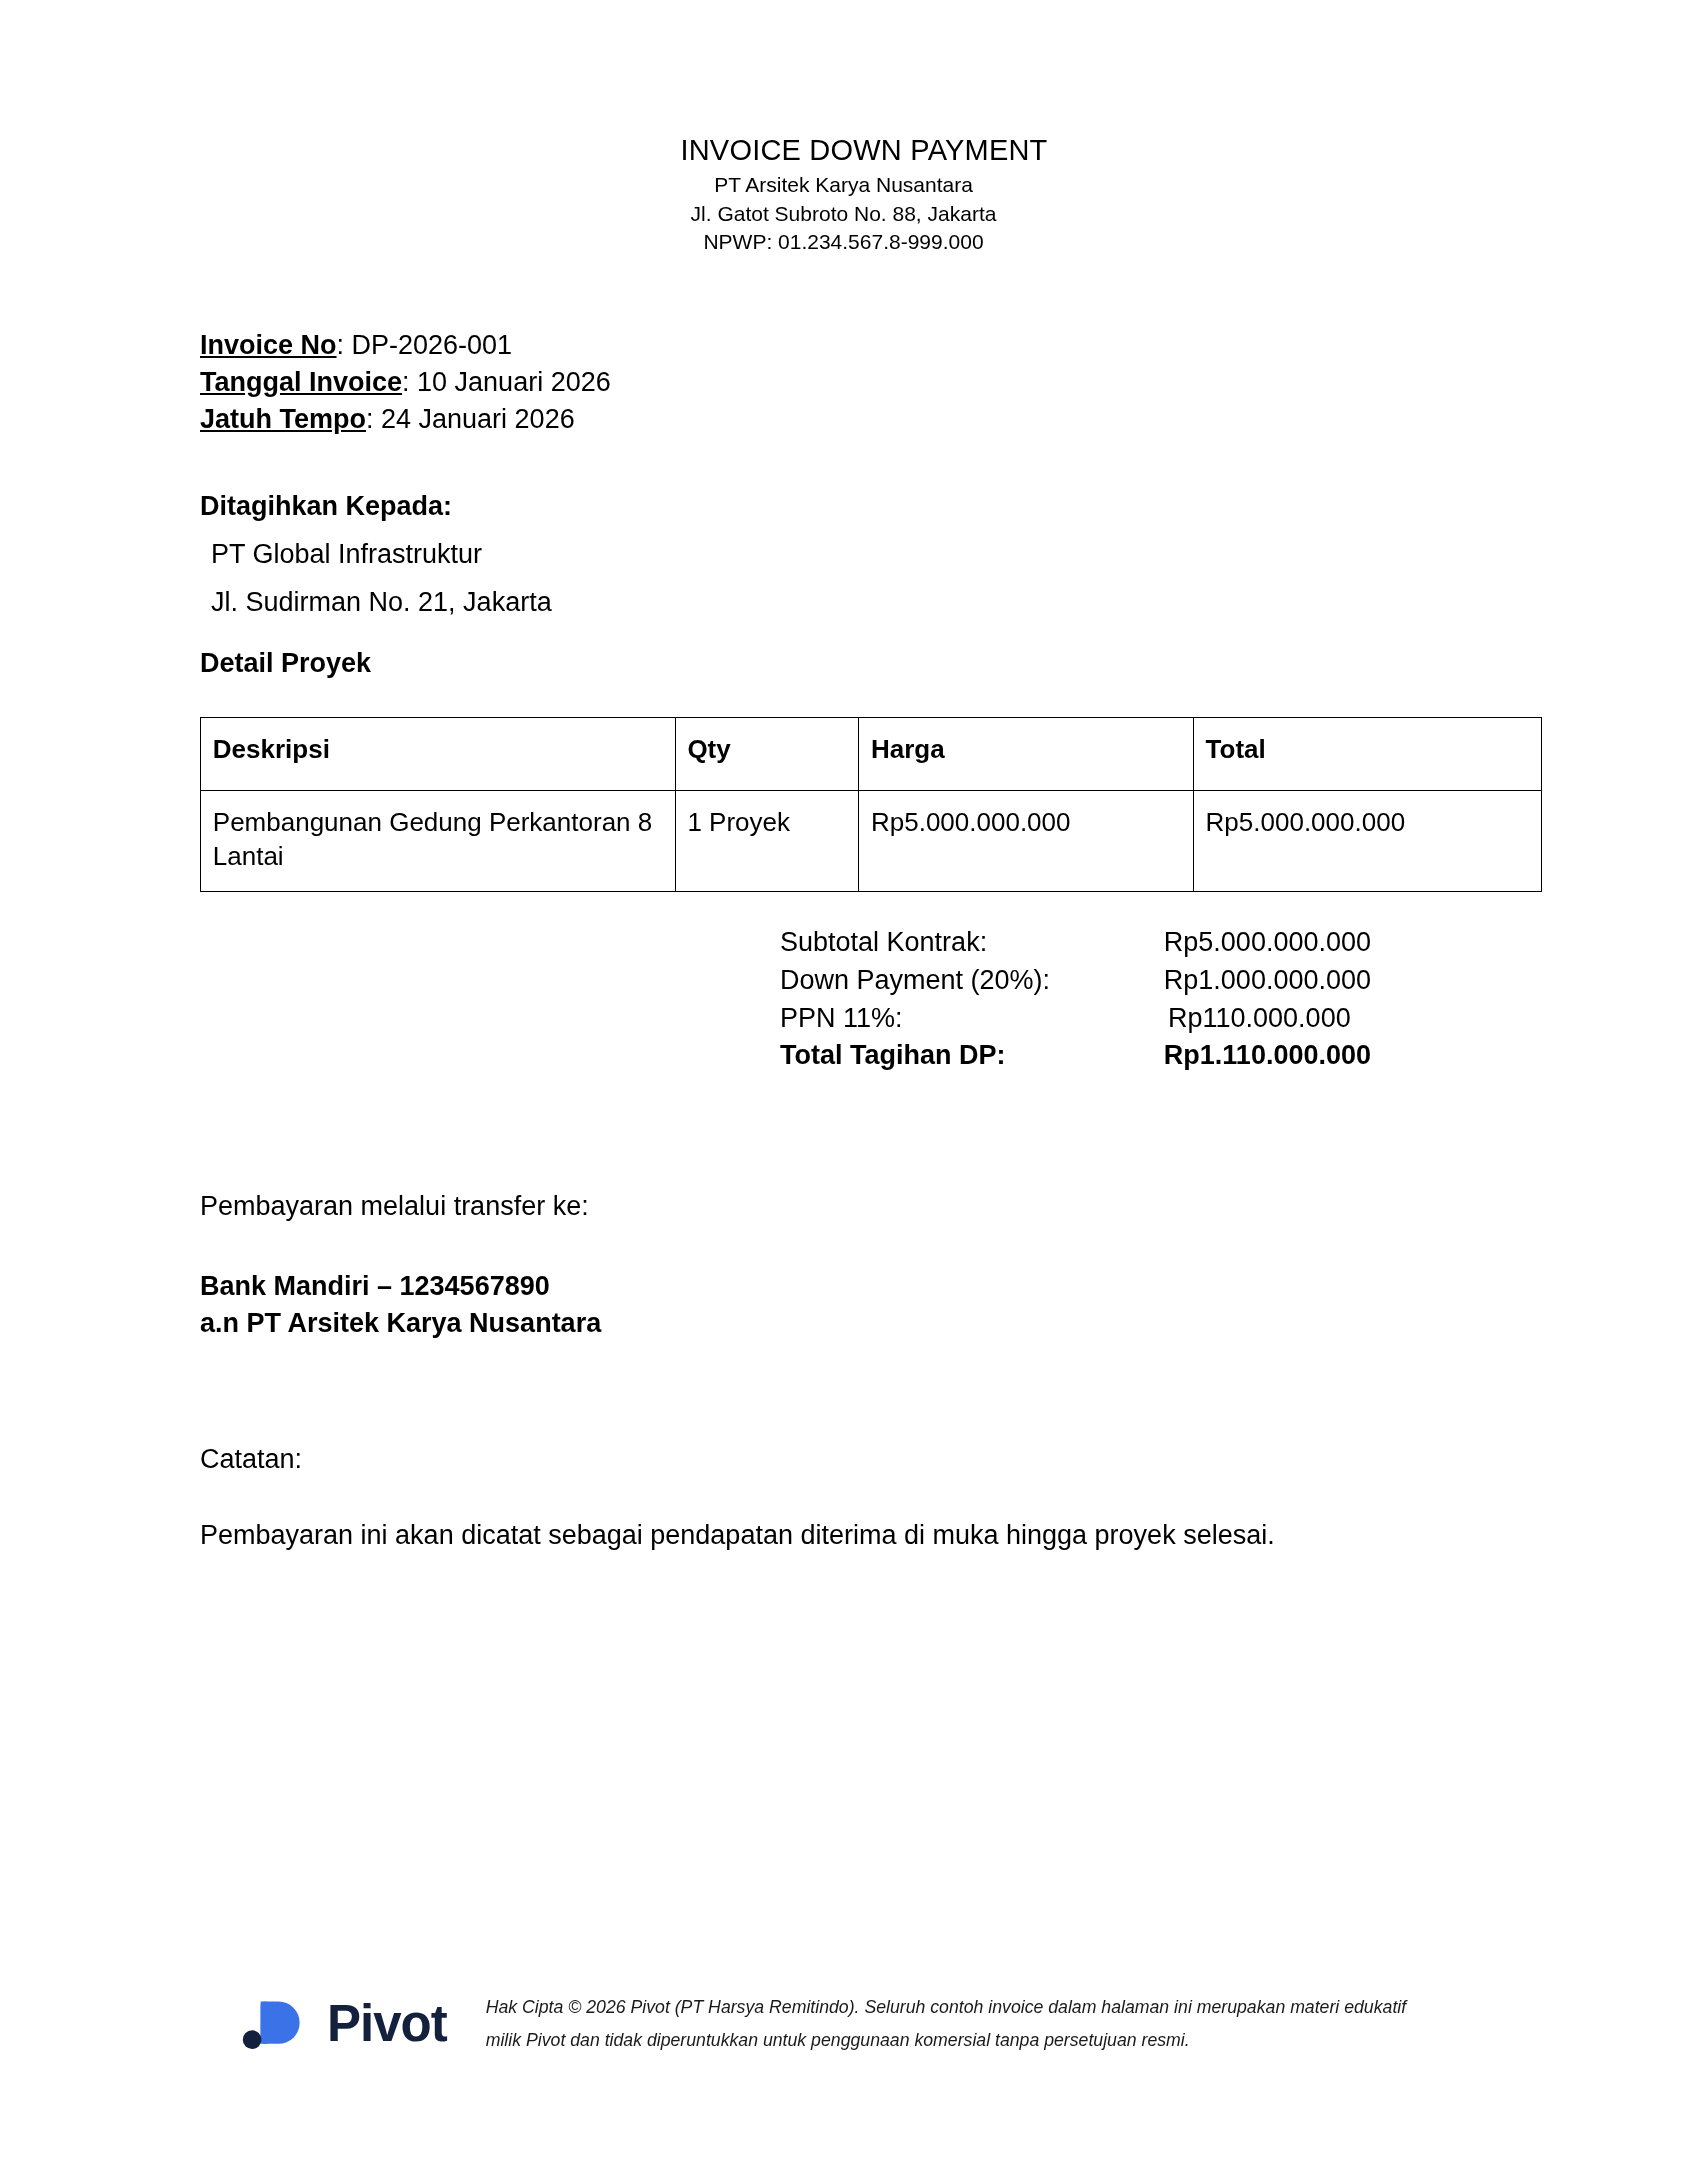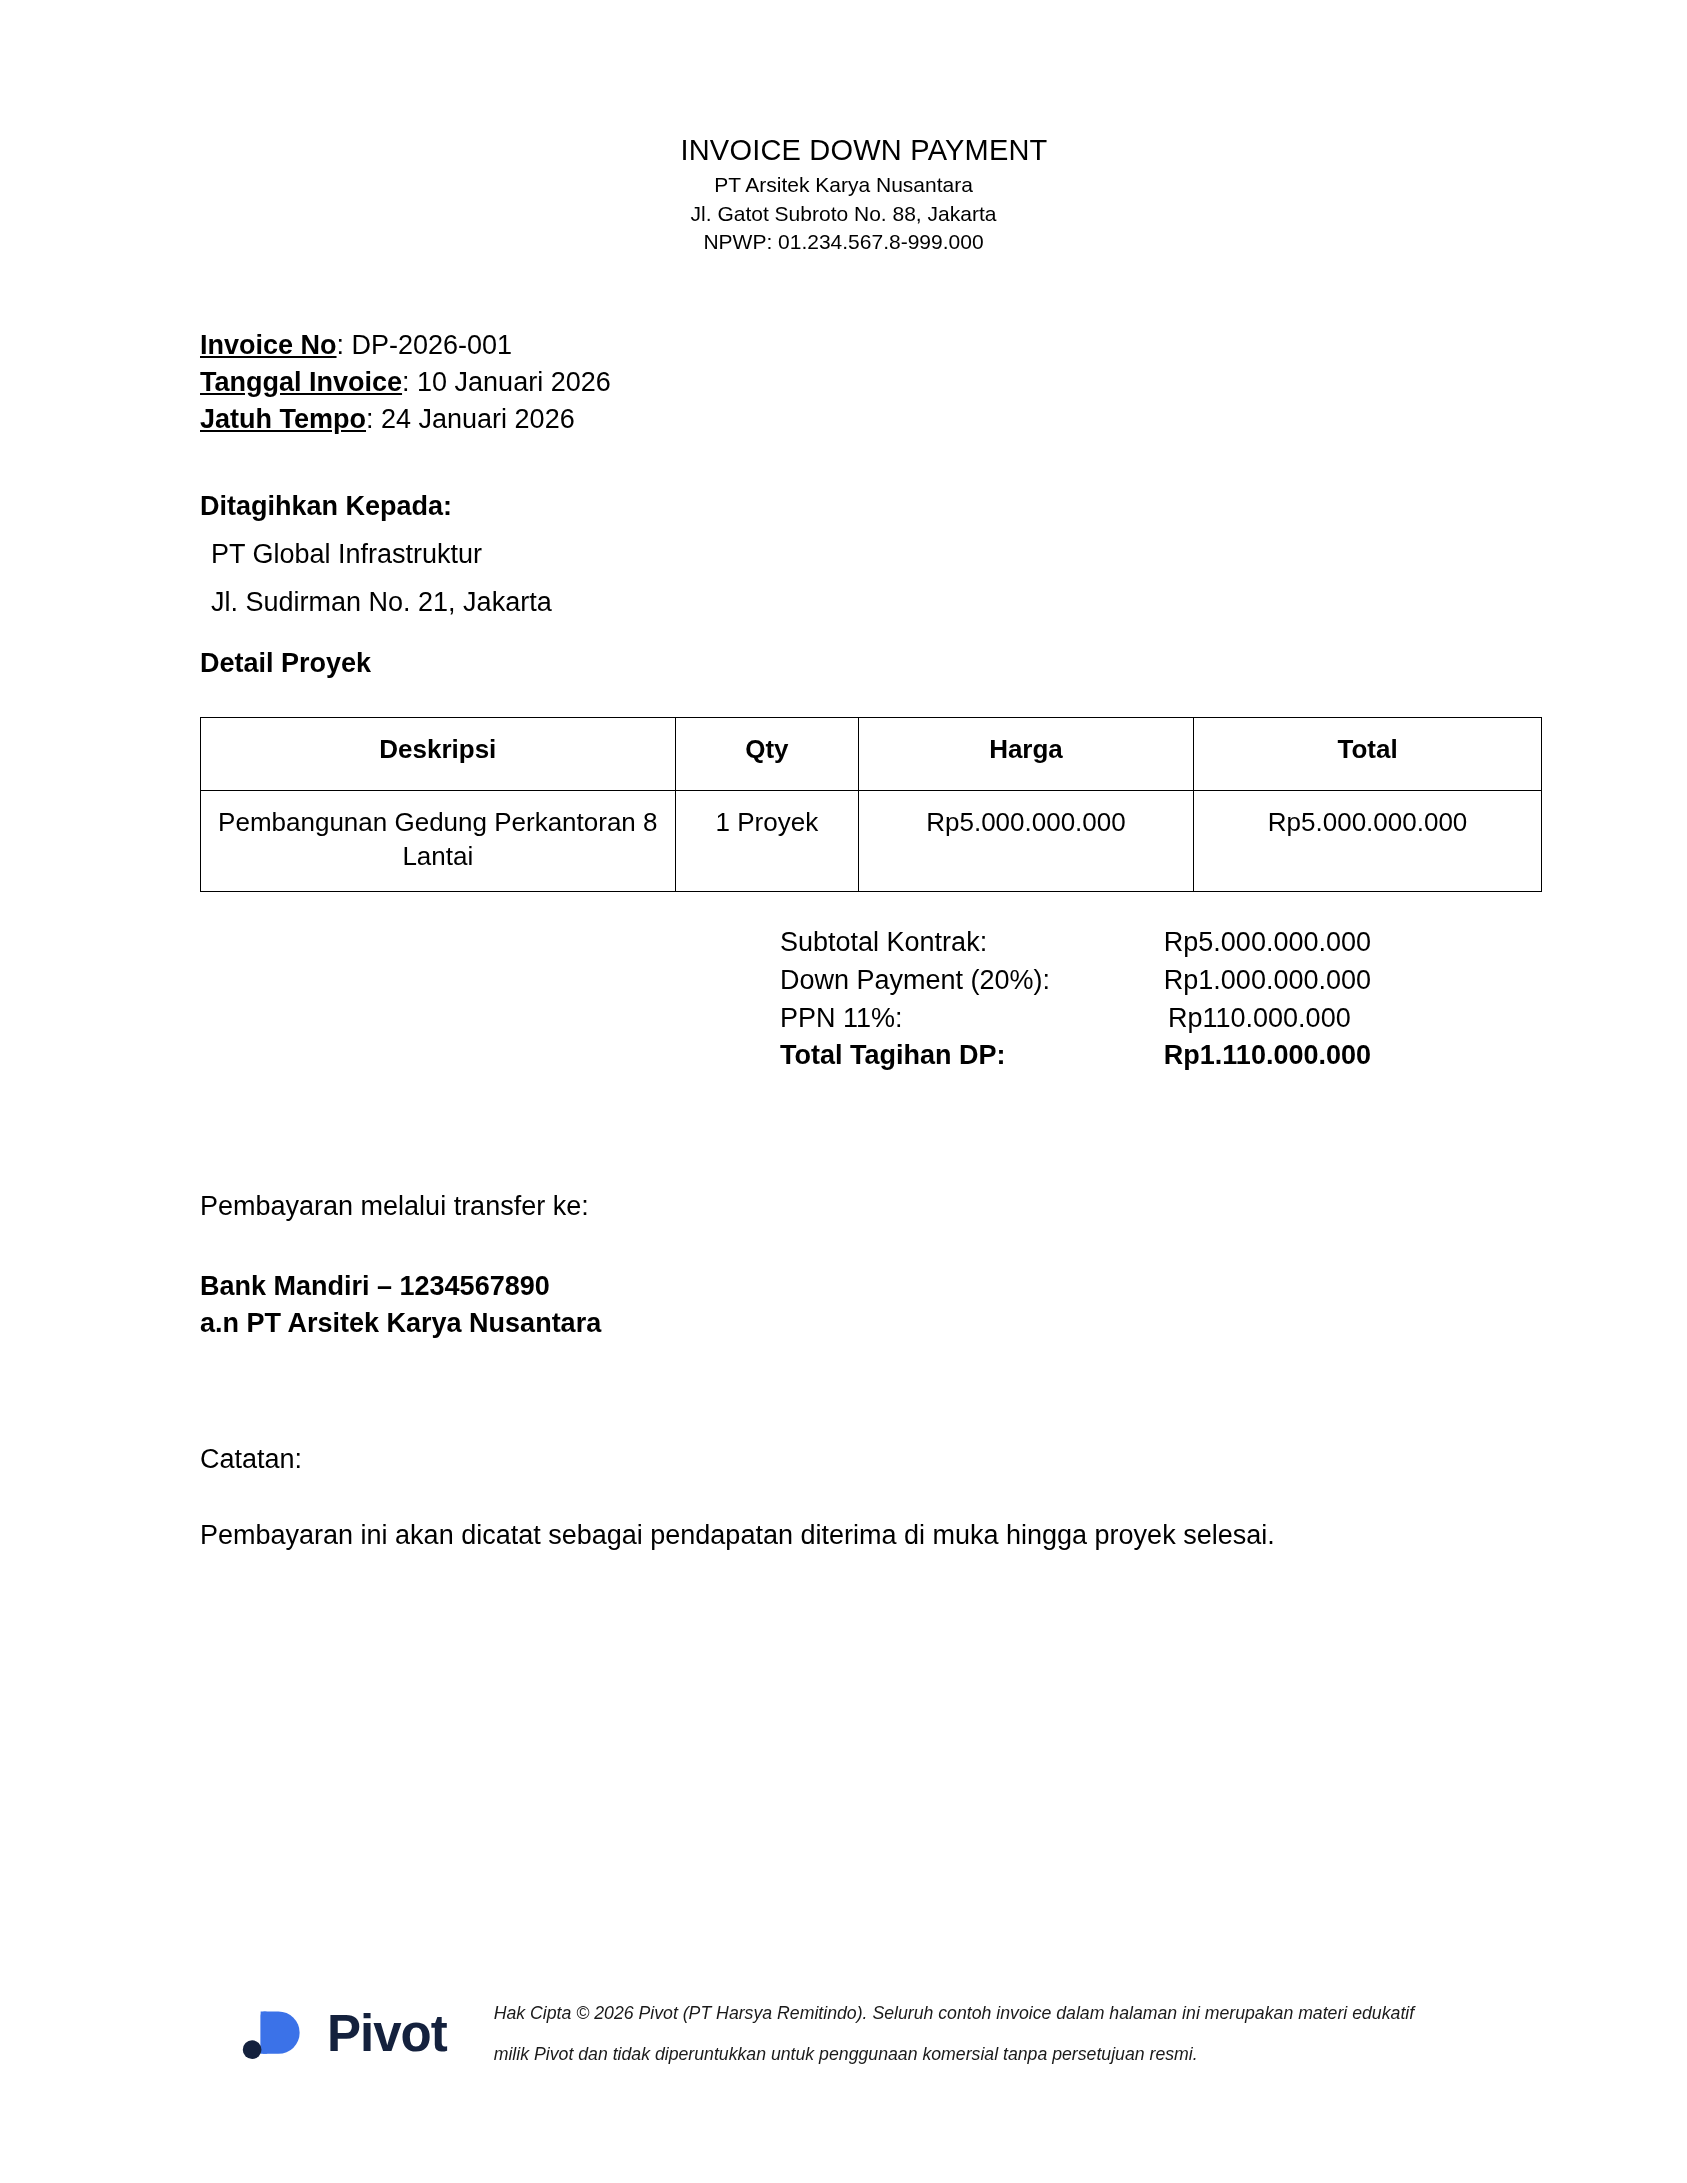--- a/index.html
+++ b/index.html
@@ -93,21 +93,21 @@
     left: 200px;
     top: 717px;
     width: 1243px;
     border-collapse: collapse;
     table-layout: fixed;
   }
   .items-table th,
   .items-table td {
     border: 1.7px solid #000000;
     font-size: 26px;
-    text-align: center;
+    text-align: left;
     vertical-align: top;
     padding: 15px 11.8px 17px 11.8px;
     line-height: 1.30;
   }
   .items-table th {
     font-weight: bold;
     height: 40px;
   }
   .items-table td {
     font-weight: normal;
@@ -197,21 +197,21 @@
     color: #14213d;
     line-height: 1;
   }
   .footer-text {
     font-style: italic;
     font-size: 17.7px;
     line-height: 1.62;
     color: #1a1a1a;
     max-width: 1038px;
   }
-  .footer-text p { margin: 12px; }
+  .footer-text p { margin: 4px; }
 </style>
 </head>
 <body>
 
 <div class="page">
 
   <div class="doc-header">
     <div class="doc-title">INVOICE DOWN PAYMENT</div>
     <div class="doc-header-line">PT Arsitek Karya Nusantara</div>
     <div class="doc-header-line">Jl. Gatot Subroto No. 88, Jakarta</div>

